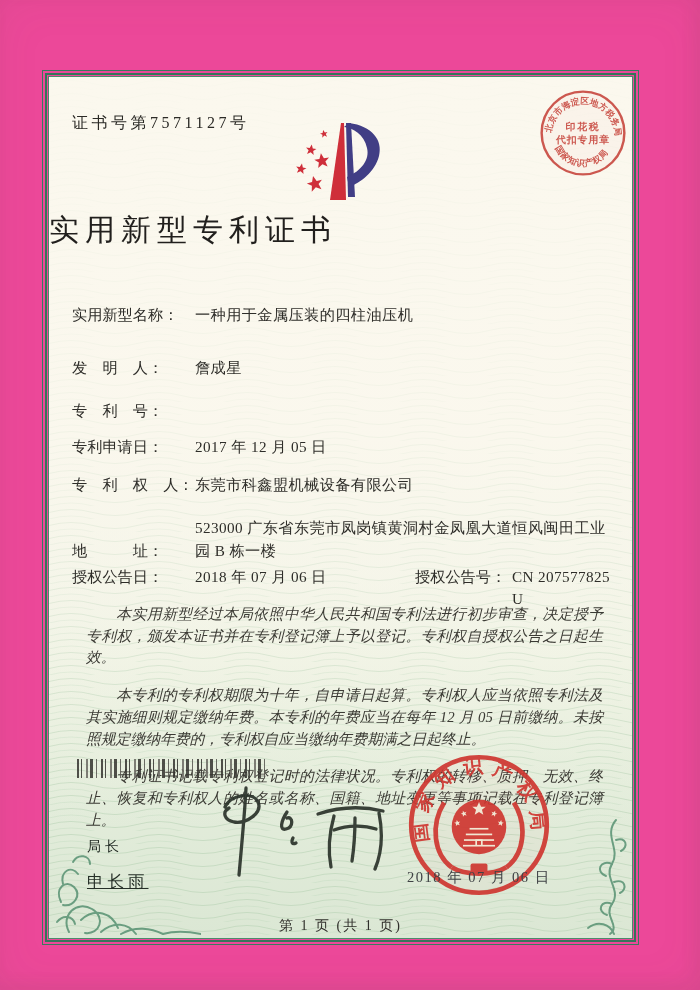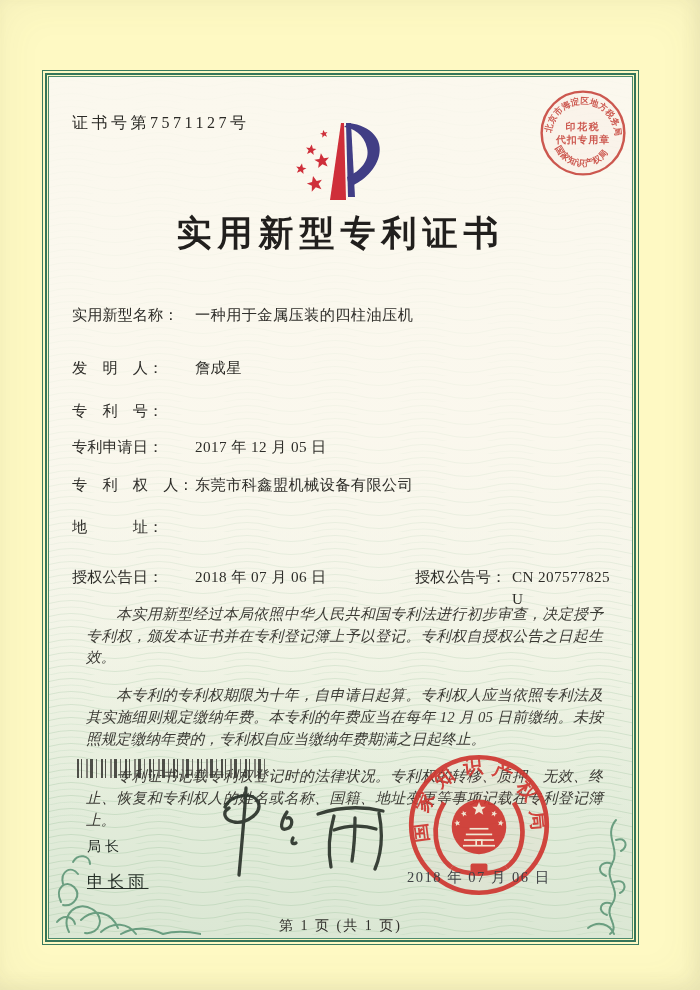--- a/index.html
+++ b/index.html
@@ -1,31 +1,31 @@
 <!DOCTYPE html>
 <html><head>
 <meta charset="utf-8">
 <style>
   html,body{margin:0;padding:0;}
   body{background:#e9e7df;font-family:"Liberation Serif","DejaVu Serif",serif;}
-  .page{position:relative;width:700px;height:990px;background:#fef9c3;overflow:hidden;}
+  .page{position:relative;width:700px;height:990px;background:#ec4899;overflow:hidden;}
   .page::after{content:"";position:absolute;inset:0;z-index:9;pointer-events:none;
     box-shadow:inset 0 0 45px rgba(100,95,70,.07), inset -6px -6px 16px rgba(70,70,55,.07);}
   
   .frame{position:absolute;left:42px;top:70px;width:595px;height:873px;border:1px solid #3a7a5e;}
   .frame-mid{position:absolute;inset:2px;border:2px solid #35755a;}
   .frame-in{position:absolute;inset:1px;border:1px solid #4d8a6d;overflow:hidden;
     background:linear-gradient(180deg,#fbf8ee 0%,#f8f6ea 42%,#eef2e2 68%,#e2ecda 85%,#dbe7d4 100%);}
   .waves{position:absolute;inset:0;z-index:0;}
   .fade{position:absolute;inset:0;z-index:1;pointer-events:none;
     background:linear-gradient(180deg,rgba(251,248,238,.95) 0%,rgba(251,248,238,.8) 38%,rgba(249,247,238,.5) 58%,rgba(244,246,234,.18) 74%,rgba(240,244,230,0) 88%);}
   .layer{position:absolute;inset:0;z-index:2;}
   .cert-no{position:absolute;left:23px;top:36px;font-size:16px;letter-spacing:3.5px;color:#2b2a26;}
   .logo{position:absolute;left:237px;top:40px;}
-  .title{position:absolute;left:0;right:0;top:133px;text-align:center;font-size:35px;font-weight:700;letter-spacing:6px;color:#211f1d;}
+  .title{position:absolute;left:0;right:0;top:133px;font-size:30px;font-weight:400;letter-spacing:6px;color:#211f1d;}
   .row{position:absolute;left:23px;right:20px;display:flex;align-items:flex-end;font-size:15.2px;color:#2e2d29;line-height:22px;}
   .row .lbl{flex:0 0 123px;}
   .row .val{letter-spacing:.4px;}
   .row.addr .val{max-width:414px;line-height:23px;}
   .pair2{position:absolute;left:343px;top:0;display:flex;}
   .pair2 .lbl{flex:0 0 97px;}
   .paras{position:absolute;left:21px;top:511px;width:549px;font-size:14.8px;line-height:21.7px;text-align:justify;color:#3b3a34;font-style:italic;}
   .paras p{margin:16px;text-indent:2.05em;}
   .barcode{position:absolute;left:28px;top:682px;width:188px;height:19px;opacity:.85;
     background:
@@ -111,20 +111,21 @@
           <div class="row" style="top:359px">
             <span class="lbl">专利申请日：</span>
             <span class="val">2017 年 12 月 05 日</span>
           </div>
           <div class="row" style="top:397px">
             <span class="lbl">专　利　权　人：</span>
             <span class="val">东莞市科鑫盟机械设备有限公司</span>
           </div>
           <div class="row addr" style="top:439px">
             <span class="lbl">地　　　址：</span>
+            <span class="val">523000 广东省东莞市凤岗镇黄洞村金凤凰大道恒风闽田工业园 B 栋一楼</span>
           </div>
           <div class="row" style="top:489px">
             <span class="lbl">授权公告日：</span>
             <span class="val">2018 年 07 月 06 日</span>
             <span class="pair2">
               <span class="lbl">授权公告号：</span>
               <span class="val">CN 207577825 U</span>
             </span>
           </div>
 

